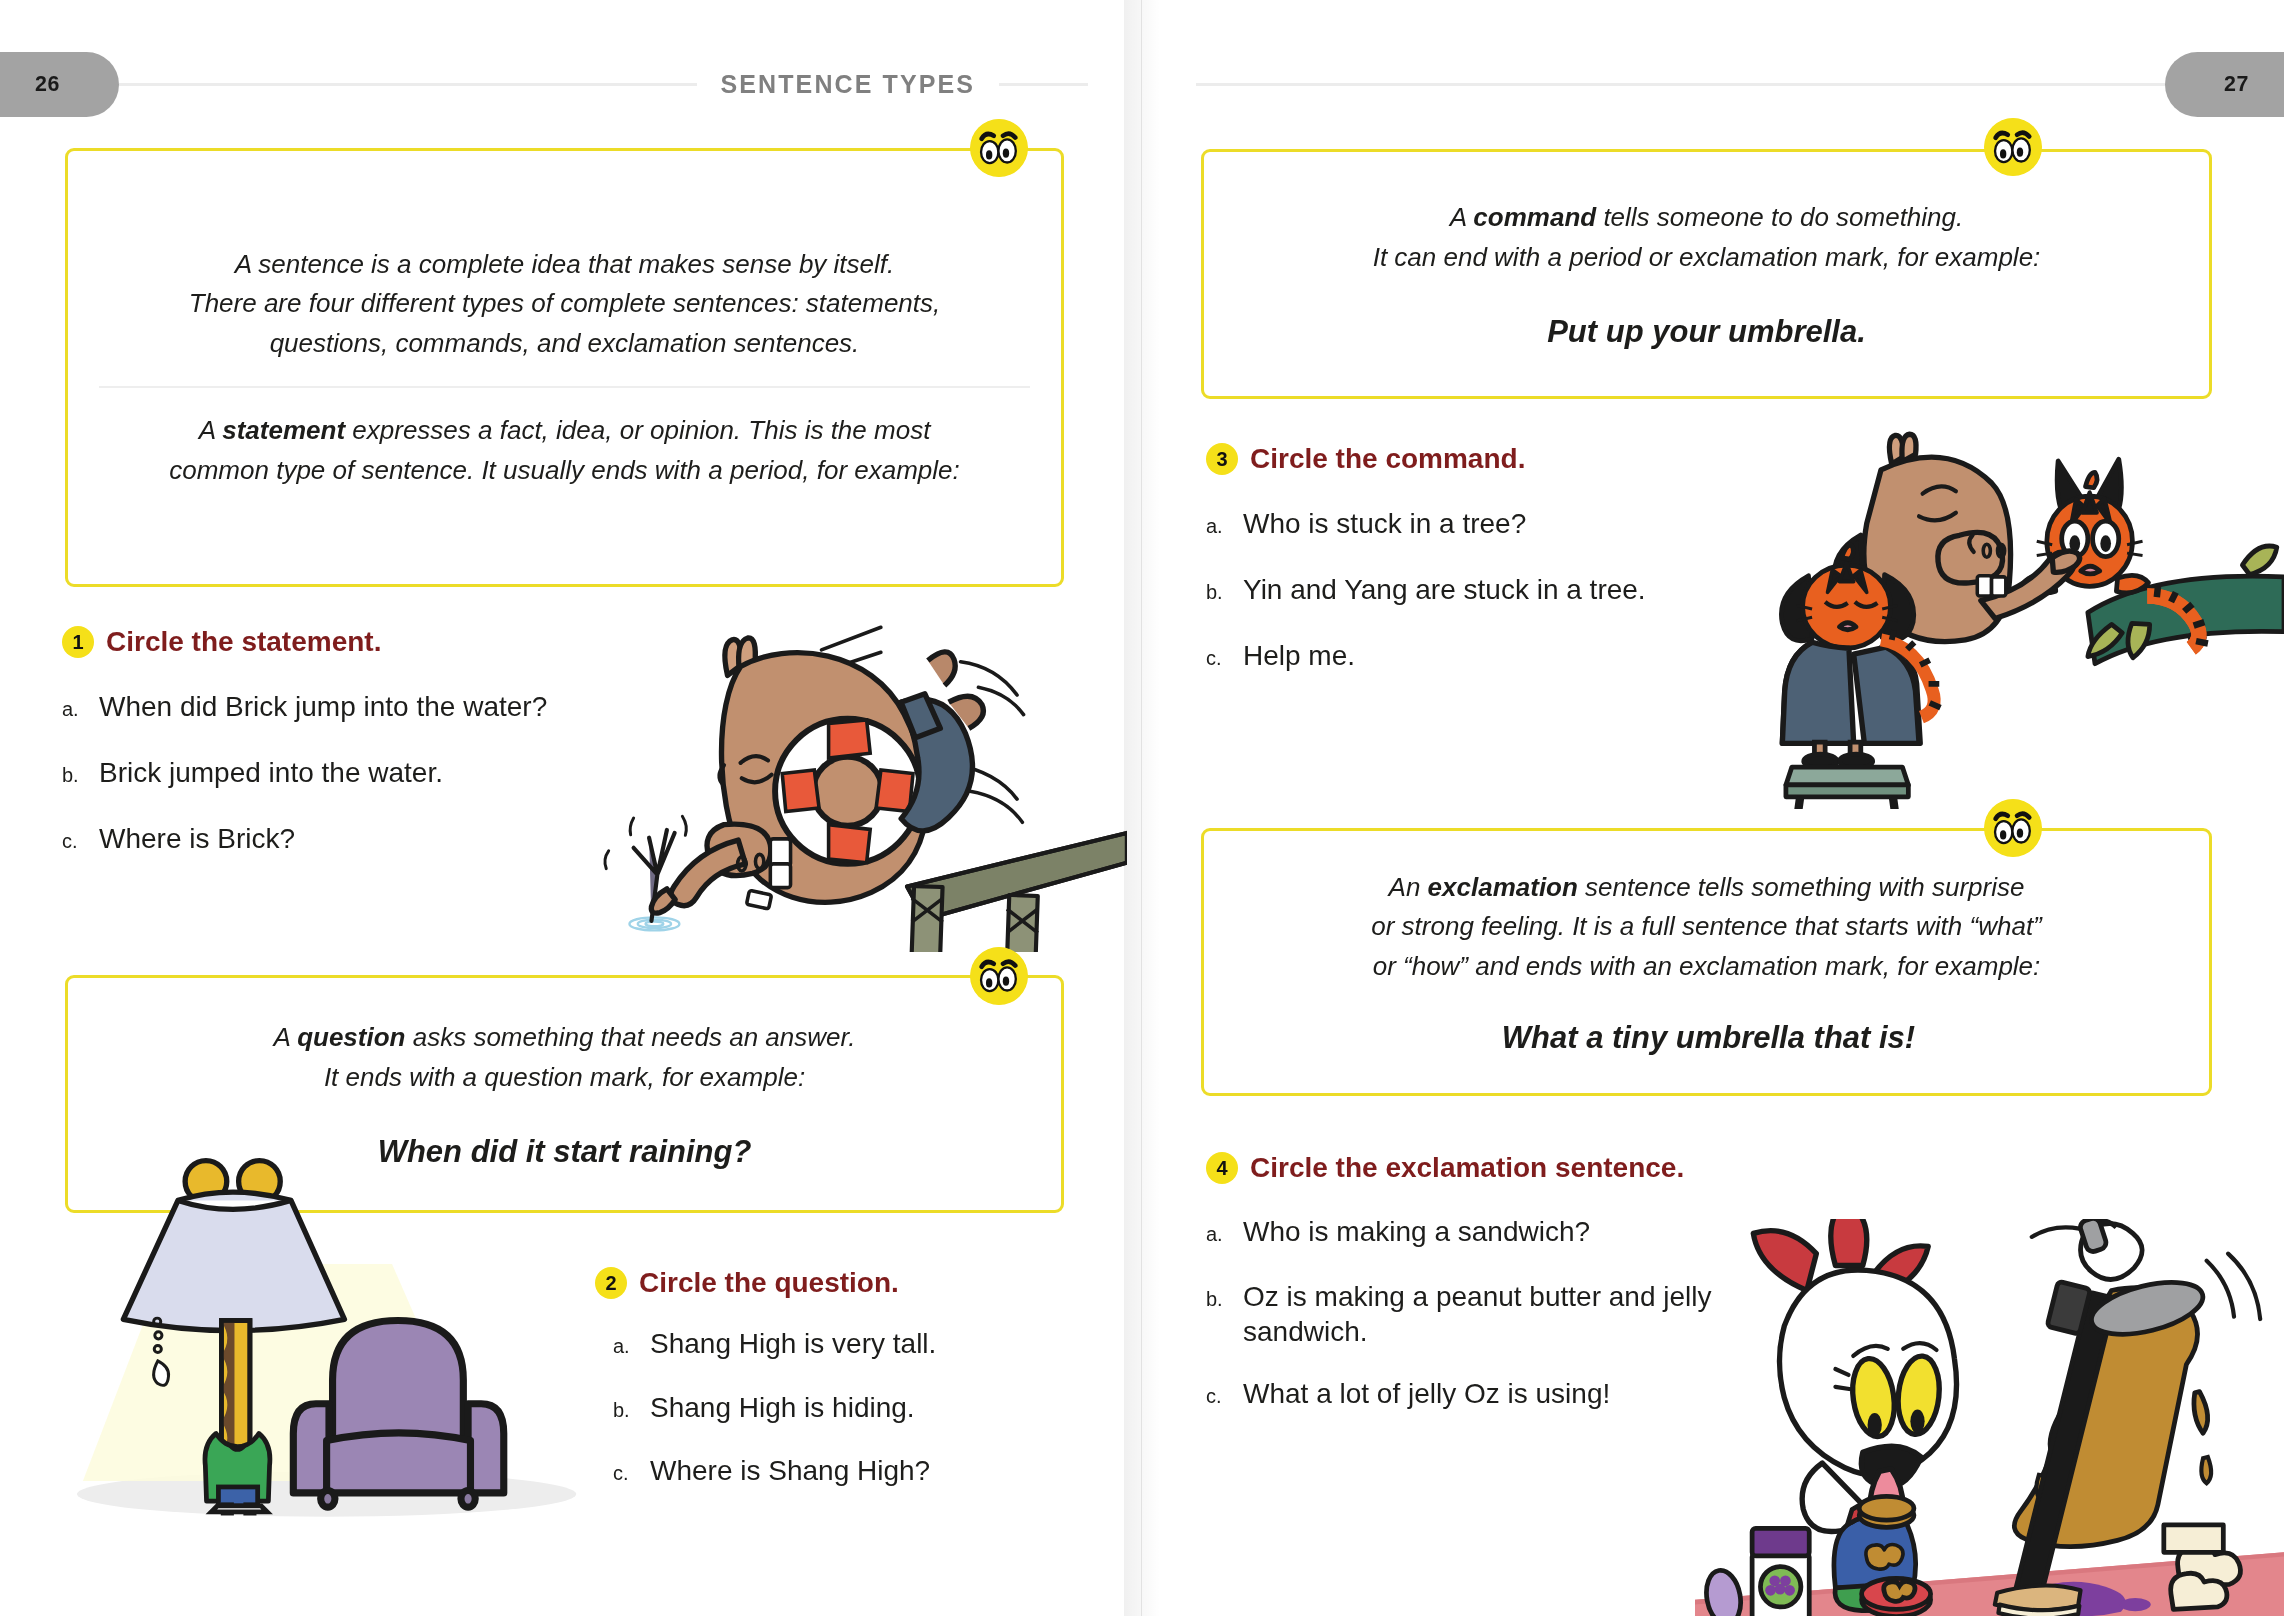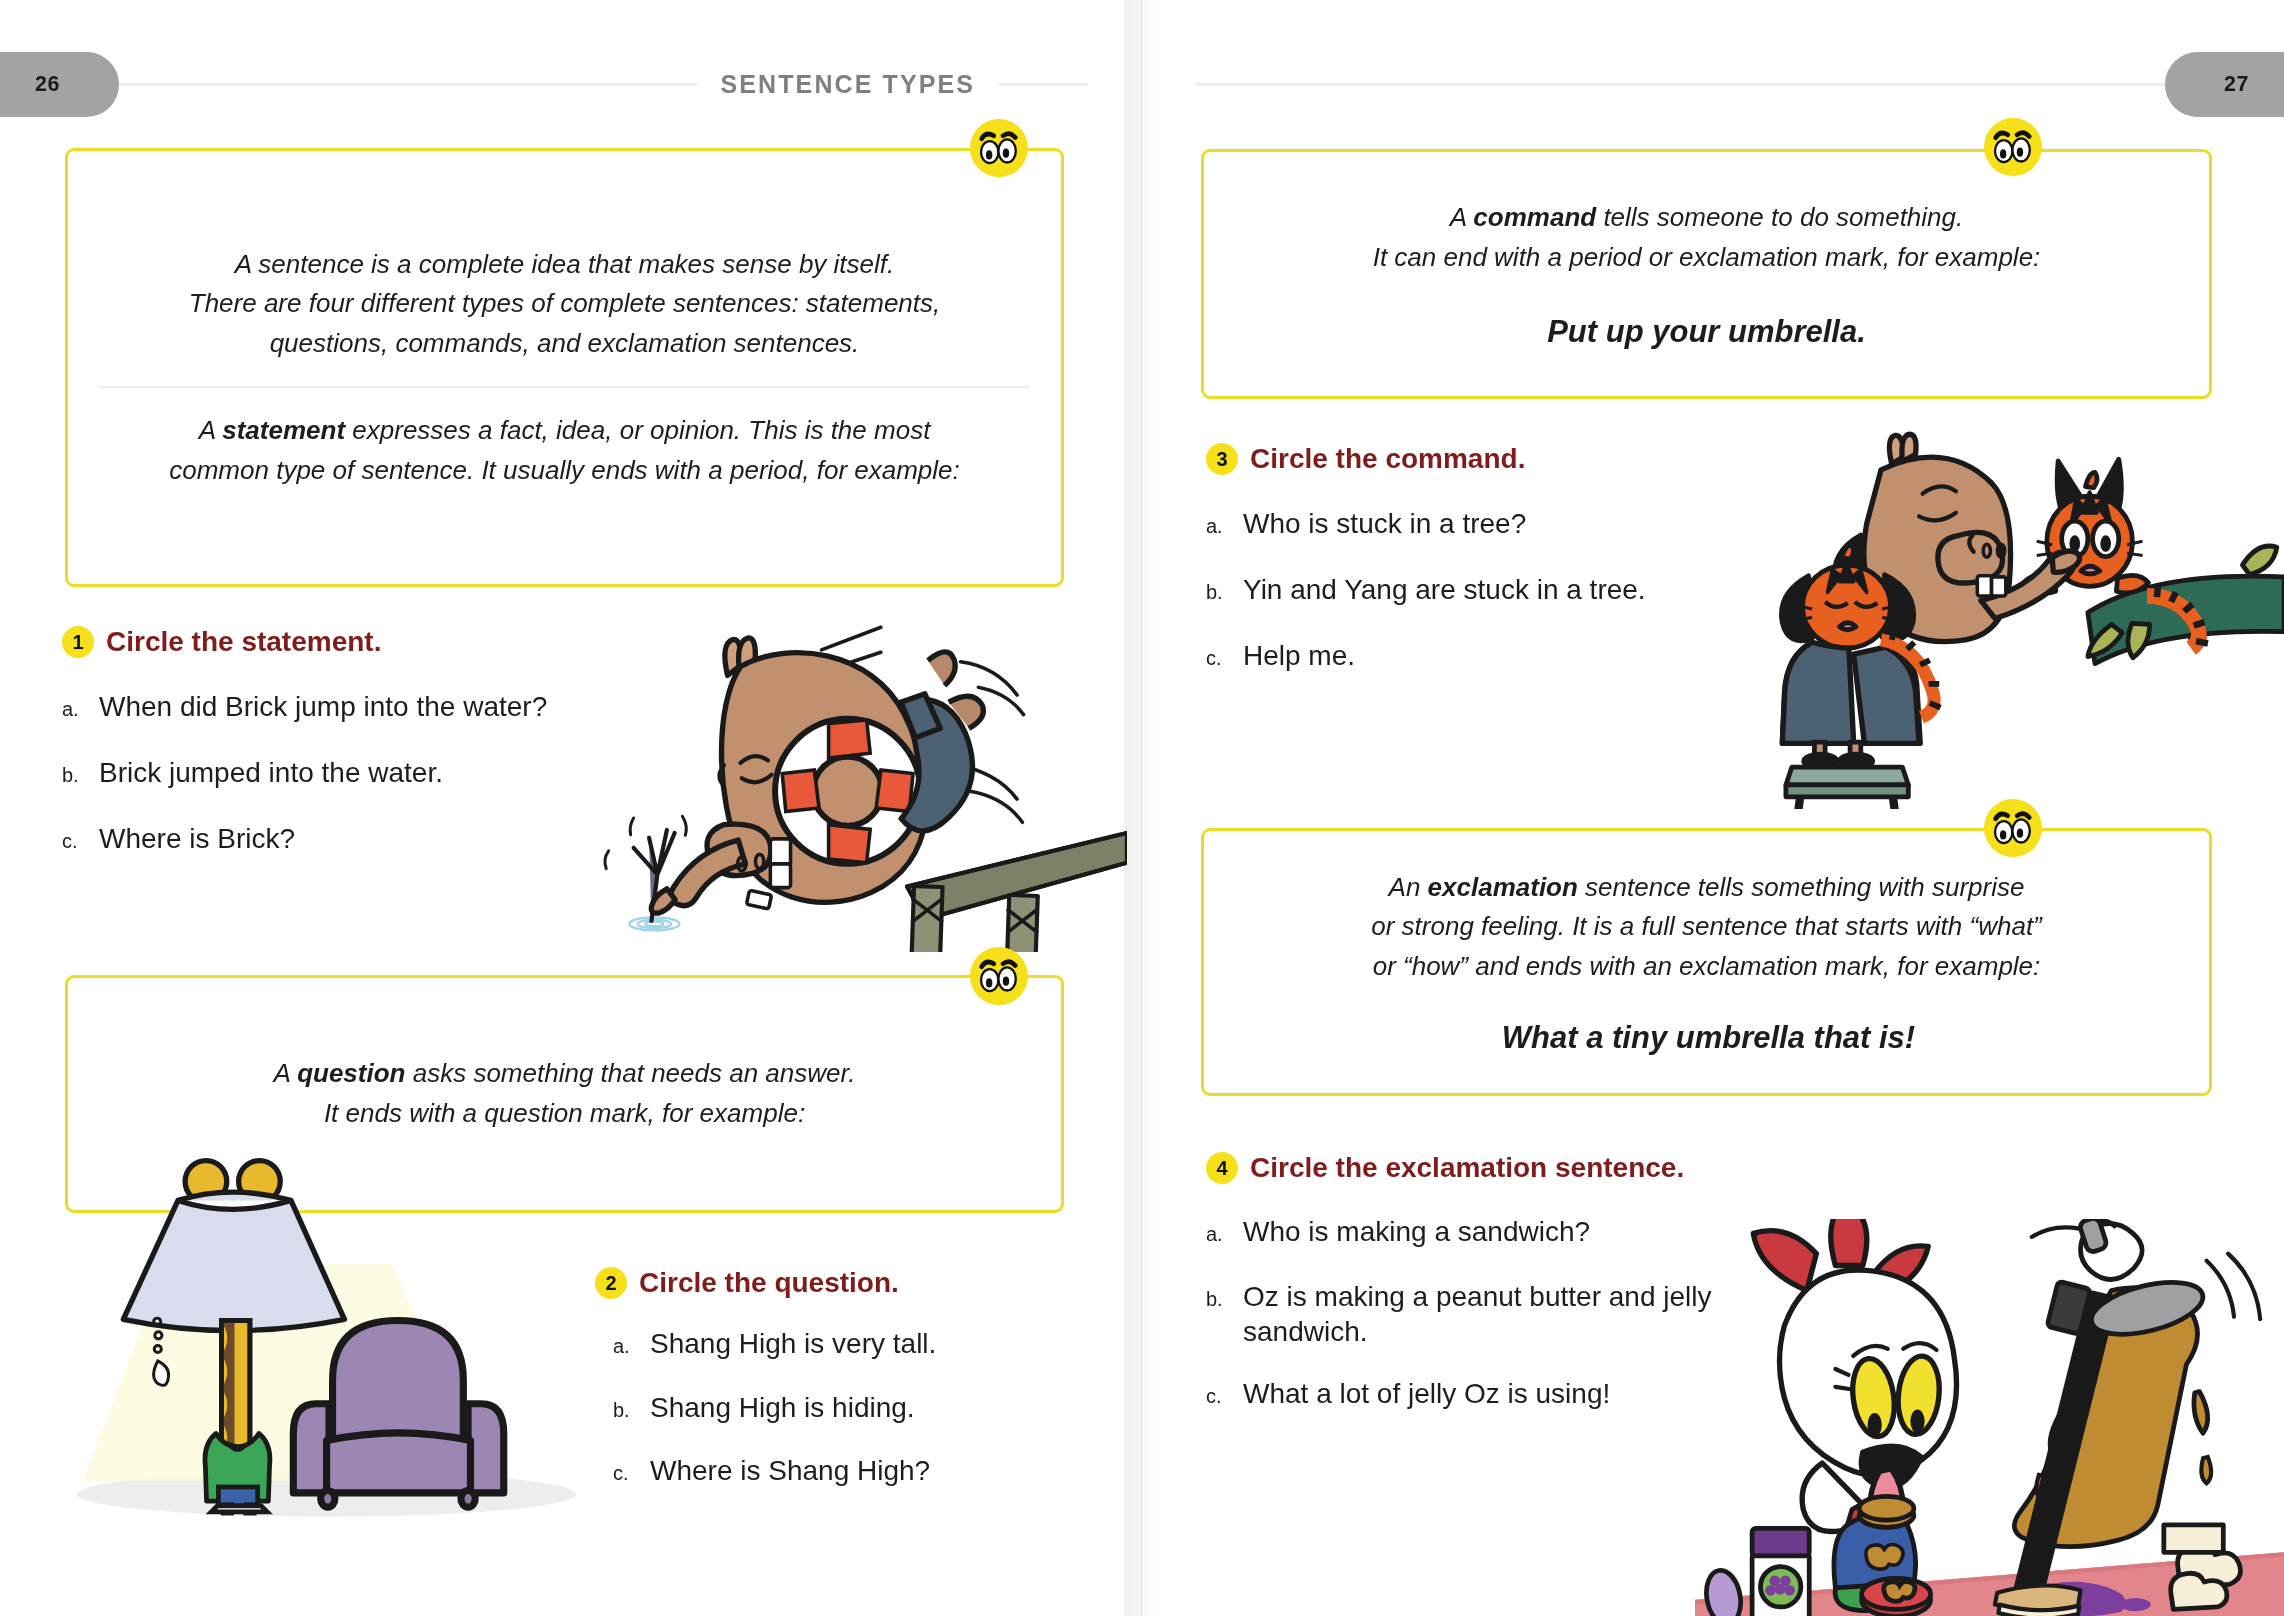--- a/index.html
+++ b/index.html
@@ -252,20 +252,21 @@
           <ellipse cx="282" cy="448" rx="7" ry="12"></ellipse>
         </g>
       </svg>
     </div>
 
     <div class="info-box" style="left:65px; top:975px; width:999px; height:238px;">
       <div class="info-text">
         <div><span>A </span><b>question</b><span> asks something that needs an answer.</span></div>
         <div>It ends with a question mark, for example:</div>
       </div>
+      <div class="example" style="margin-top:37px;">When did it start raining?</div>
     </div>
 
     <div class="eyes-badge" style="left:970px; top:947px;">
       <svg viewBox="0 0 100 100" width="58" height="58">
         <circle cx="50" cy="50" r="49" fill="#f5e019"></circle>
         <path d="M20 34 q8 -13 21 -5" stroke="#111" stroke-width="8" fill="none" stroke-linecap="round"></path>
         <path d="M57 29 q11 -9 21 3" stroke="#111" stroke-width="8" fill="none" stroke-linecap="round"></path>
         <ellipse cx="34" cy="57" rx="15" ry="19" fill="#fff" stroke="#111" stroke-width="4"></ellipse>
         <ellipse cx="64" cy="55" rx="15" ry="20" fill="#fff" stroke="#111" stroke-width="4"></ellipse>
         <ellipse cx="33" cy="62" rx="5.5" ry="8" fill="#111"></ellipse>

